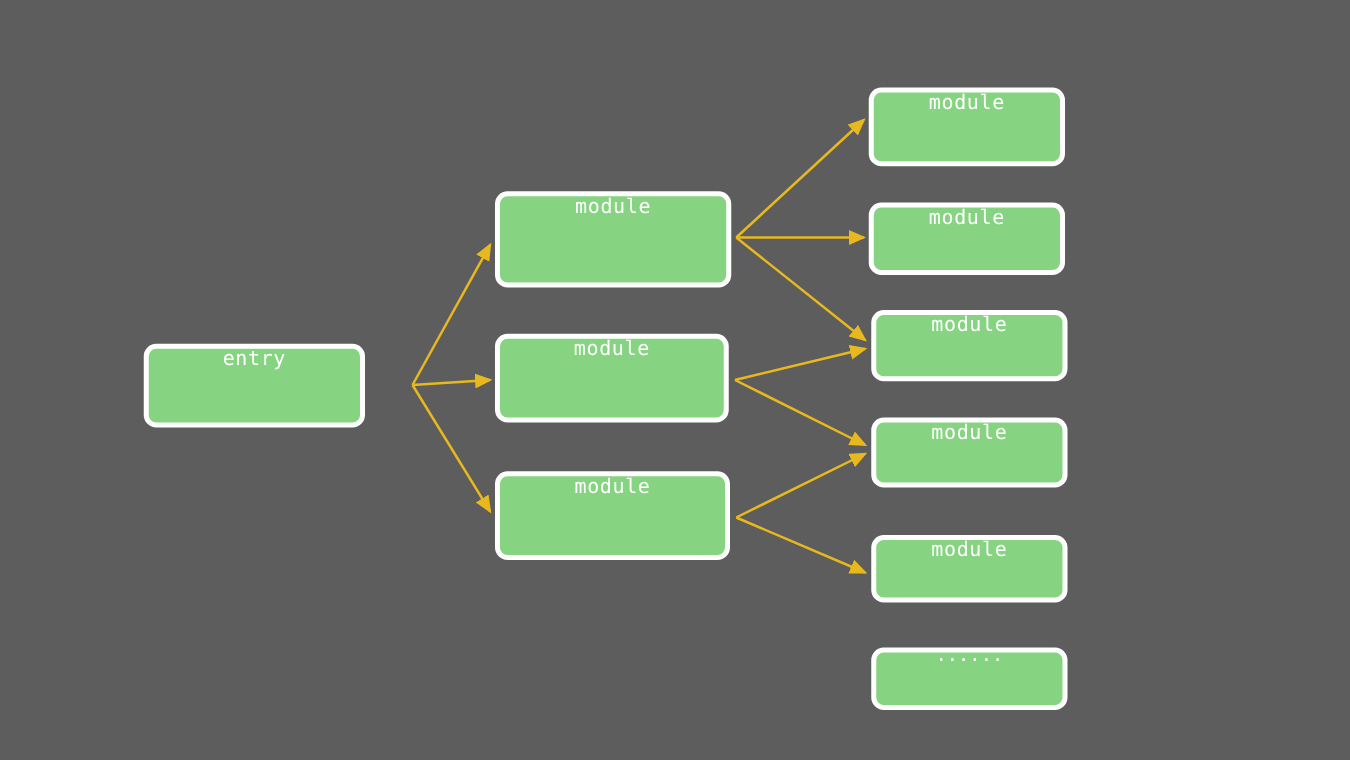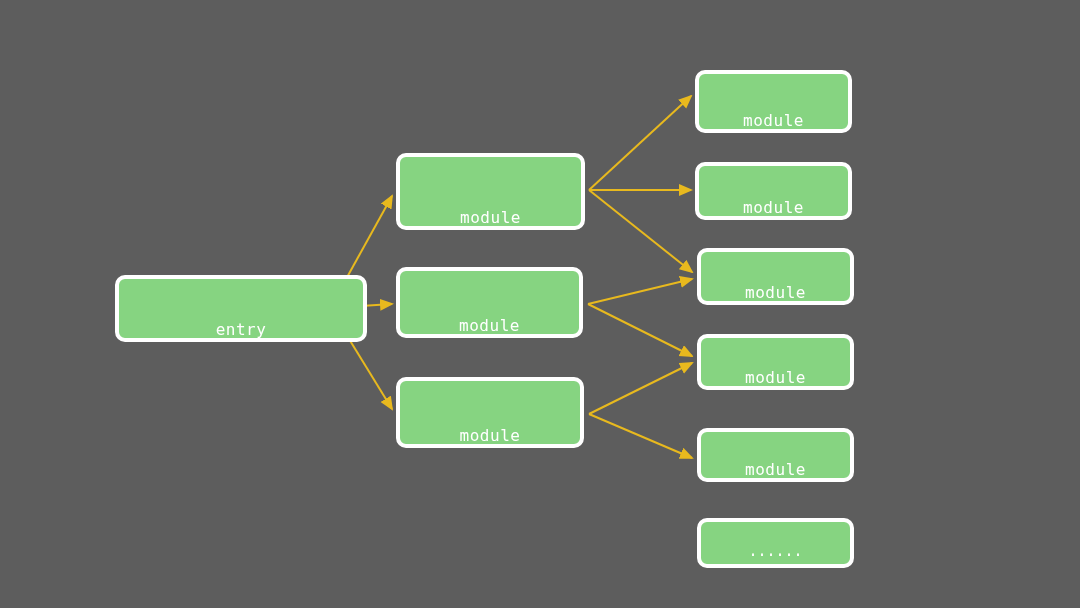--- a/index.html
+++ b/index.html
@@ -27,21 +27,21 @@
     height: 608px;
     pointer-events: none;
   }
   .node {
     position: absolute;
     box-sizing: border-box;
     background: #86d481;
     border: 4px solid #ffffff;
     border-radius: 10px;
     display: flex;
-    align-items: flex-end;
+    align-items: flex-start;
     justify-content: center;
     color: #ffffff;
     font-family: "DejaVu Sans Mono", "Liberation Mono", monospace;
     font-size: 16px;
     letter-spacing: 0.5px;
     line-height: 1;
     white-space: nowrap;
   }
   .node-label {
     color: #ffffff;
@@ -72,21 +72,21 @@
         <line x1="589" y1="190" x2="691" y2="190" stroke="#e8b91e" stroke-width="2" marker-end="url(#arrowhead)"></line>
         <line x1="589" y1="190" x2="692" y2="272" stroke="#e8b91e" stroke-width="2" marker-end="url(#arrowhead)"></line>
         <line x1="588" y1="304" x2="692" y2="279" stroke="#e8b91e" stroke-width="2" marker-end="url(#arrowhead)"></line>
         <line x1="588" y1="304" x2="692" y2="356" stroke="#e8b91e" stroke-width="2" marker-end="url(#arrowhead)"></line>
         <line x1="589" y1="414" x2="692" y2="363" stroke="#e8b91e" stroke-width="2" marker-end="url(#arrowhead)"></line>
         <line x1="589" y1="414" x2="692" y2="458" stroke="#e8b91e" stroke-width="2" marker-end="url(#arrowhead)"></line>
       </g>
   </svg>
 
   <div id="nodes">
-      <div class="node" style="left: 115px; top: 275px; width: 252px; height: 67px; background: rgb(134, 212, 129); border-color: rgb(255, 255, 255);">
+      <div class="node" style="left: 115px; top: 275px; width: 177px; height: 67px; background: rgb(134, 212, 129); border-color: rgb(255, 255, 255);">
         <span class="node-label" style="color: rgb(255, 255, 255);">entry</span>
       </div>
       <div class="node" style="left: 396px; top: 153px; width: 189px; height: 77px; background: rgb(134, 212, 129); border-color: rgb(255, 255, 255);">
         <span class="node-label" style="color: rgb(255, 255, 255);">module</span>
       </div>
       <div class="node" style="left: 396px; top: 267px; width: 187px; height: 71px; background: rgb(134, 212, 129); border-color: rgb(255, 255, 255);">
         <span class="node-label" style="color: rgb(255, 255, 255);">module</span>
       </div>
       <div class="node" style="left: 396px; top: 377px; width: 188px; height: 71px; background: rgb(134, 212, 129); border-color: rgb(255, 255, 255);">
         <span class="node-label" style="color: rgb(255, 255, 255);">module</span>

